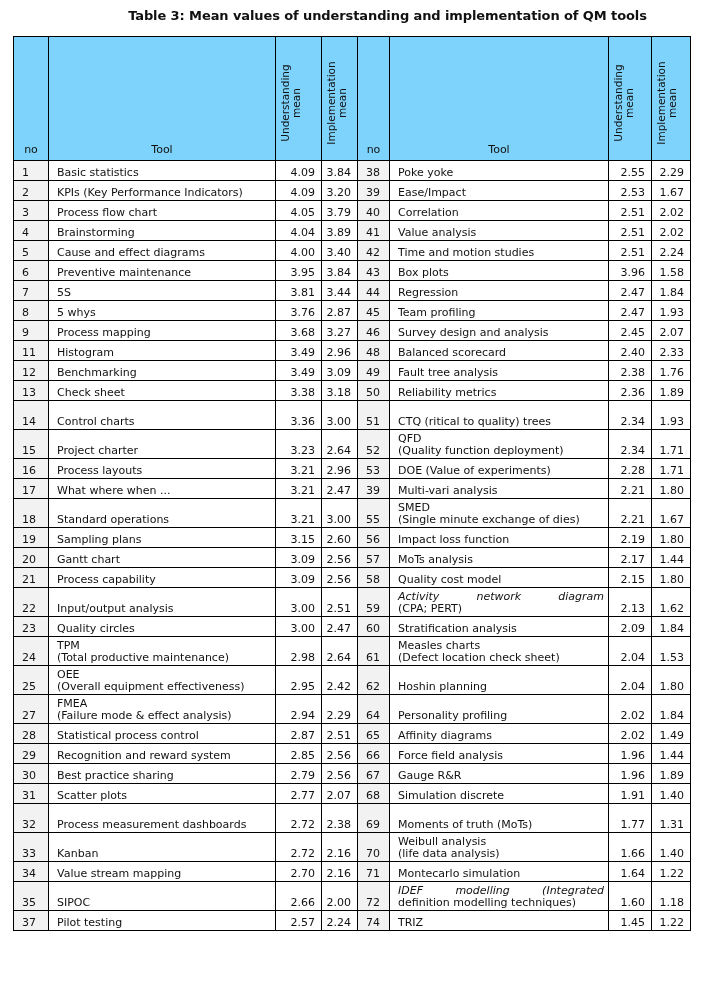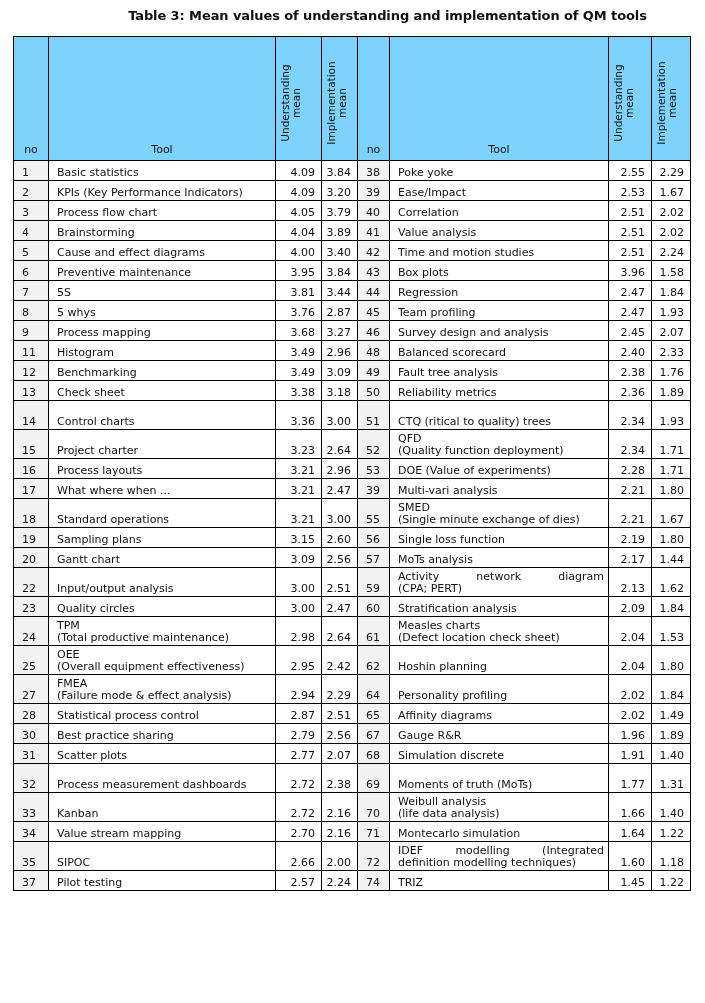--- a/index.html
+++ b/index.html
@@ -10,21 +10,21 @@
   th { background:#7dd3fc; font-weight:normal; height:119px; text-align:center; padding-bottom:4px; }
   th.rot { padding:0 0 2px 0; }
   .rotwrap { width:100%; height:116px; position:relative; }
   .rotwrap span { position:absolute; left:4px; bottom:0; transform-origin:left bottom; transform:rotate(-90deg) translate(0,100%); white-space:nowrap; font-size:10.5px; line-height:11px; width:110px; display:block; }
   td.no { background:#f2f2f2; text-align:left; padding-left:8px; padding-bottom:1px; }
   td.tool { padding-left:8px; padding-bottom:1px; }
   td.num { text-align:right; padding-right:6px; padding-bottom:1px; }
   tr.r { height:20px; }
   tr.t { height:29px; }
   .two { display:block; }
-  .just { text-align:justify; text-align-last:justify; display:block; }
+  .just { text-align:justify; text-align-last:justify; display:block;font-style:italic; }
 </style>
 </head>
 <body>
 
 <div class="title">Table 3: Mean values of understanding and implementation of QM tools</div>
 
 <table>
   <colgroup>
     <col style="width:35px">
       <col style="width:227px">
@@ -251,34 +251,44 @@
         </td>
         <td class="num">2.21</td>
         <td class="num">1.67</td>
       </tr>
       <tr class="r">
         <td class="no">19</td>
         <td class="tool">Sampling plans</td>
         <td class="num">3.15</td>
         <td class="num">2.60</td>
         <td class="no">56</td>
-        <td class="tool">Single loss function</td>
+        <td class="tool">Impact loss function</td>
         <td class="num">2.19</td>
         <td class="num">1.80</td>
       </tr>
       <tr class="r">
         <td class="no">20</td>
         <td class="tool">Gantt chart</td>
         <td class="num">3.09</td>
         <td class="num">2.56</td>
         <td class="no">57</td>
         <td class="tool">MoTs analysis</td>
         <td class="num">2.17</td>
         <td class="num">1.44</td>
       </tr>
+      <tr class="r">
+        <td class="no">21</td>
+        <td class="tool">Process capability</td>
+        <td class="num">3.09</td>
+        <td class="num">2.56</td>
+        <td class="no">58</td>
+        <td class="tool">Quality cost model</td>
+        <td class="num">2.15</td>
+        <td class="num">1.80</td>
+      </tr>
       <tr class="t">
         <td class="no">22</td>
         <td class="tool">Input/output analysis</td>
         <td class="num">3.00</td>
         <td class="num">2.51</td>
         <td class="no">59</td>
         <td class="tool">
           <span class="just">Activity network diagram</span>
           <span class="two">(CPA; PERT)</span>
         </td>
@@ -341,20 +351,30 @@
         <td class="no">28</td>
         <td class="tool">Statistical process control</td>
         <td class="num">2.87</td>
         <td class="num">2.51</td>
         <td class="no">65</td>
         <td class="tool">Affinity diagrams</td>
         <td class="num">2.02</td>
         <td class="num">1.49</td>
       </tr>
       <tr class="r">
+        <td class="no">29</td>
+        <td class="tool">Recognition and reward system</td>
+        <td class="num">2.85</td>
+        <td class="num">2.56</td>
+        <td class="no">66</td>
+        <td class="tool">Force field analysis</td>
+        <td class="num">1.96</td>
+        <td class="num">1.44</td>
+      </tr>
+      <tr class="r">
         <td class="no">30</td>
         <td class="tool">Best practice sharing</td>
         <td class="num">2.79</td>
         <td class="num">2.56</td>
         <td class="no">67</td>
         <td class="tool">Gauge R&amp;R</td>
         <td class="num">1.96</td>
         <td class="num">1.89</td>
       </tr>
       <tr class="r">

